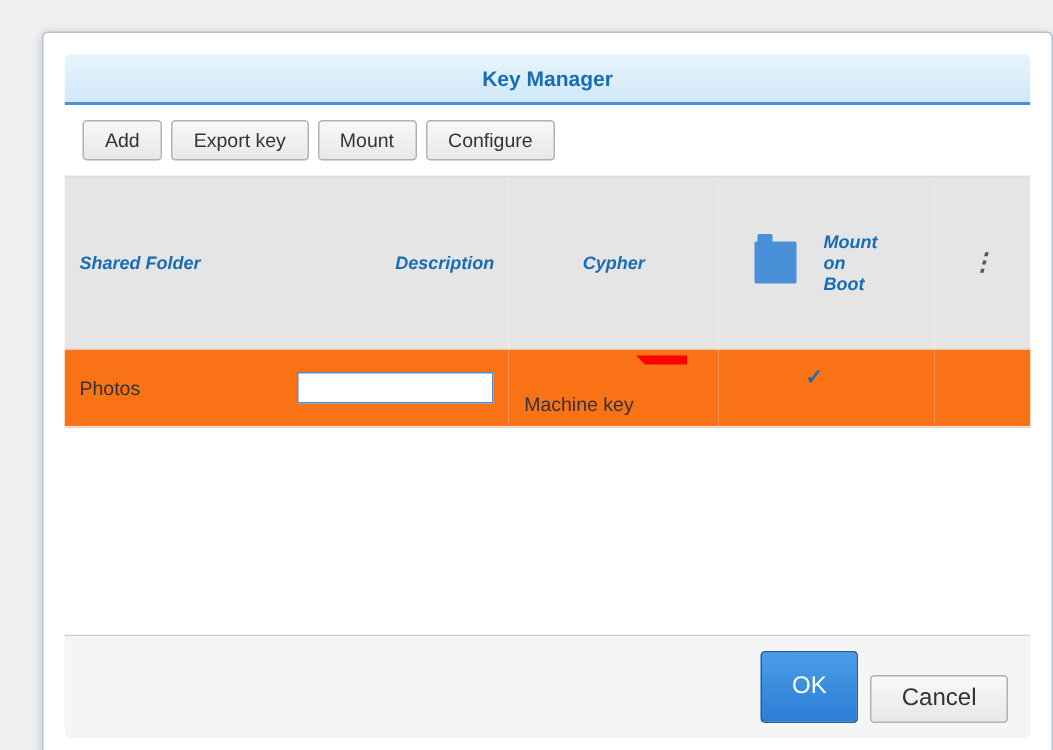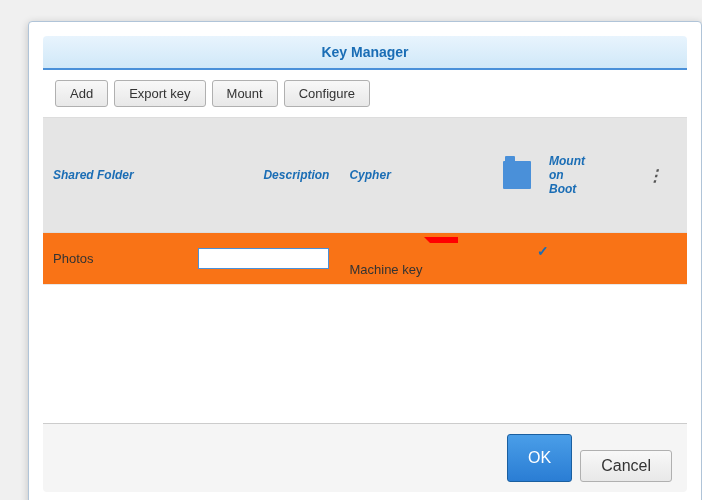--- a/index.html
+++ b/index.html
@@ -207,21 +207,21 @@
     <button class="toolbar-btn">Mount</button>
     <button class="toolbar-btn">Configure</button>
   </div>
 
   <div class="table-container">
     <table>
       <thead>
         <tr>
           <th style="width:170px;">Shared Folder</th>
           <th style="width:170px;text-align:right;">Description</th>
-          <th style="width:160px;">Cypher</th>
+          <th style="width:160px;text-align:center;">Cypher</th>
           <th style="width:140px;">
             <div class="mount-header">
               <span class="mount-icon"></span>
               <span>Mount on Boot</span>
             </div>
           </th>
           <th class="actions-col" style="width:30px;">
             <span class="more-icon">⋮</span>
           </th>
         </tr>

